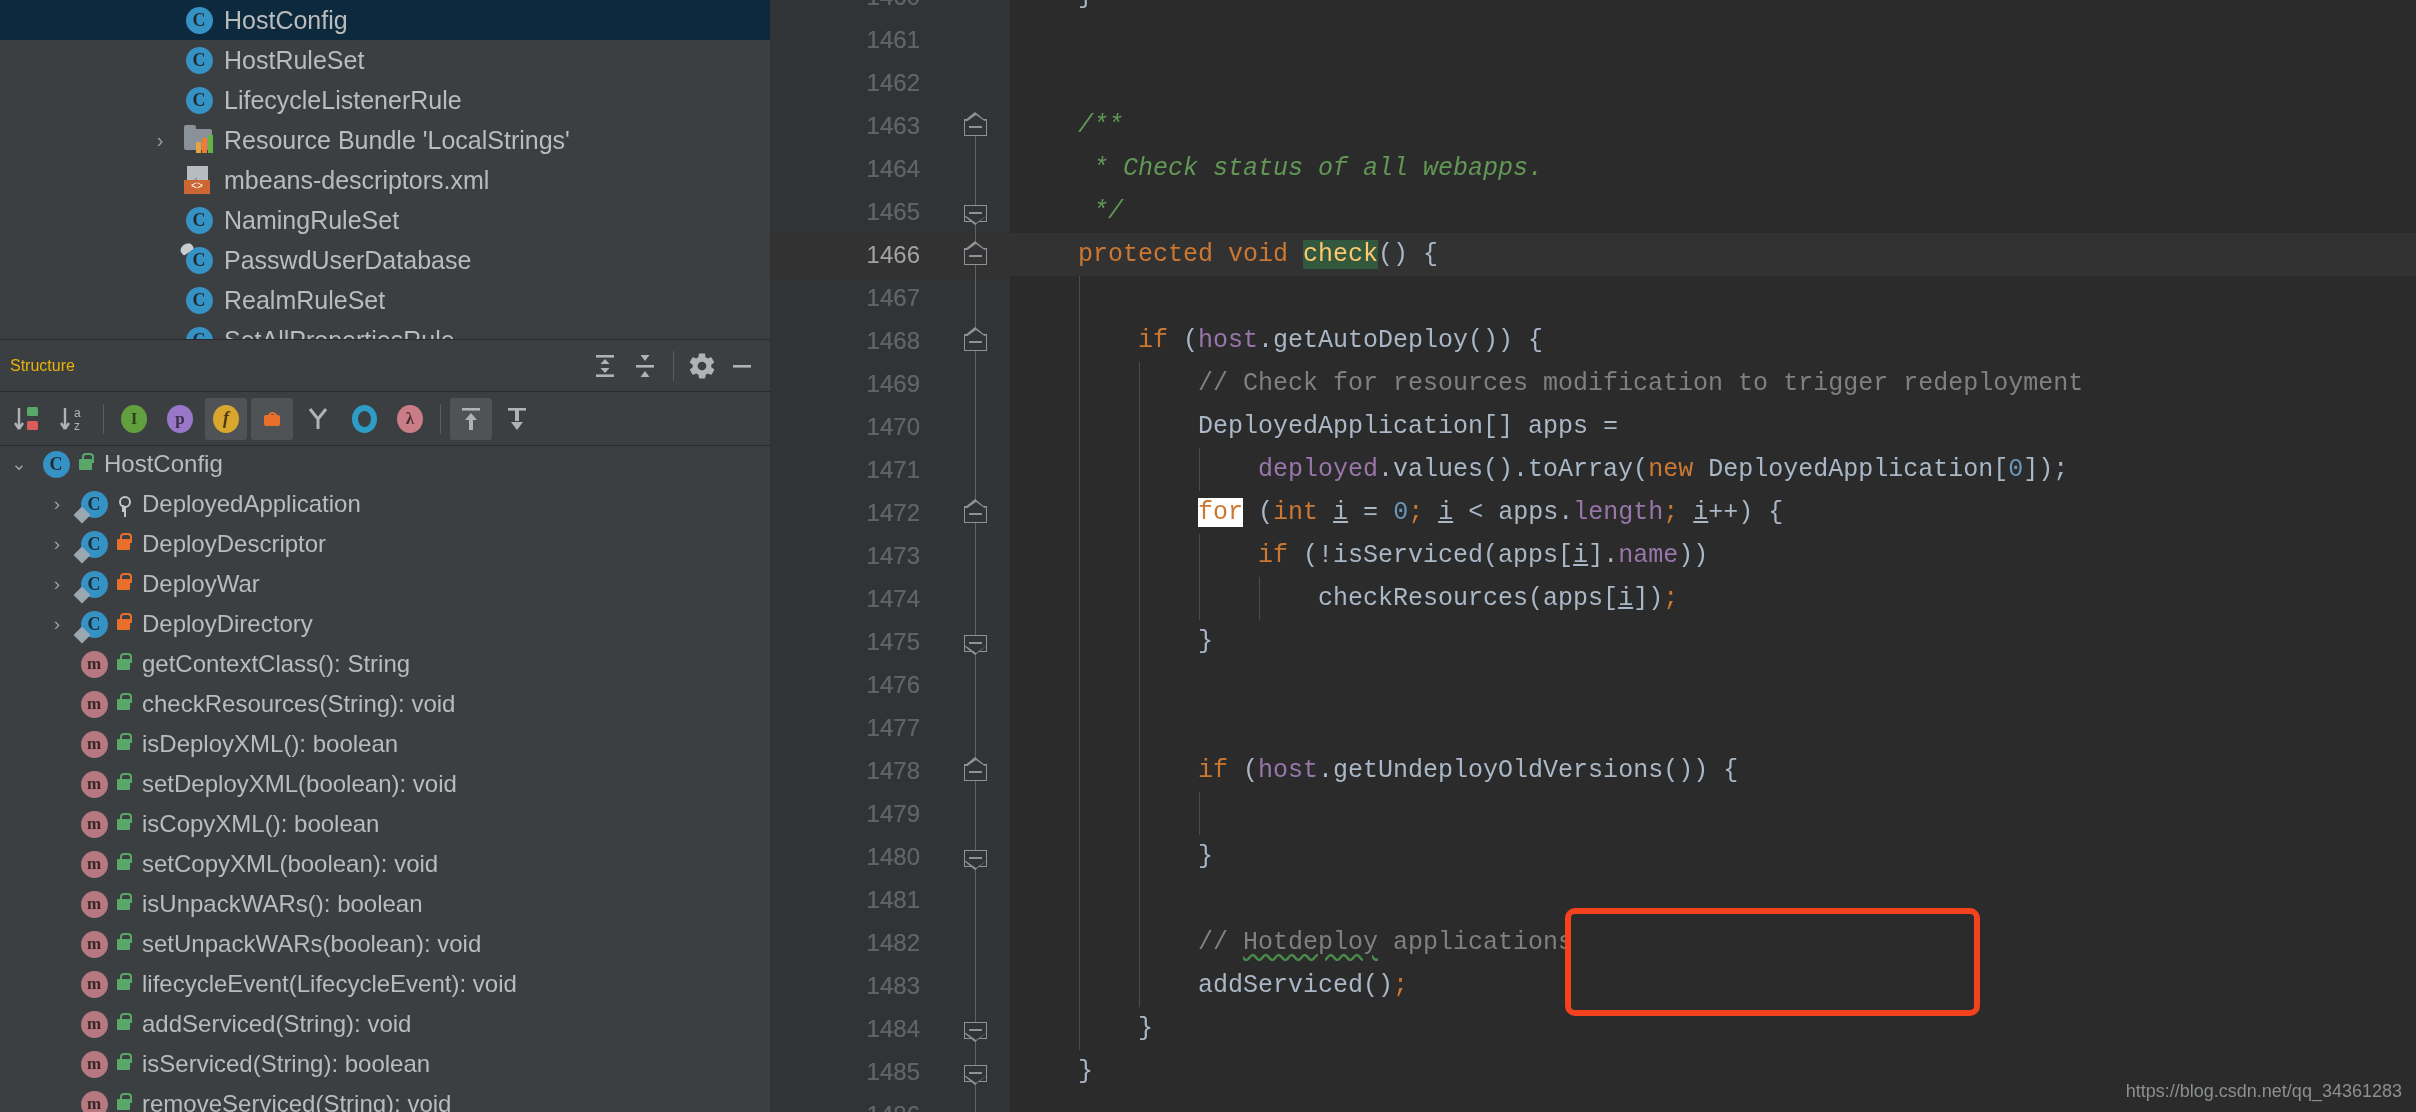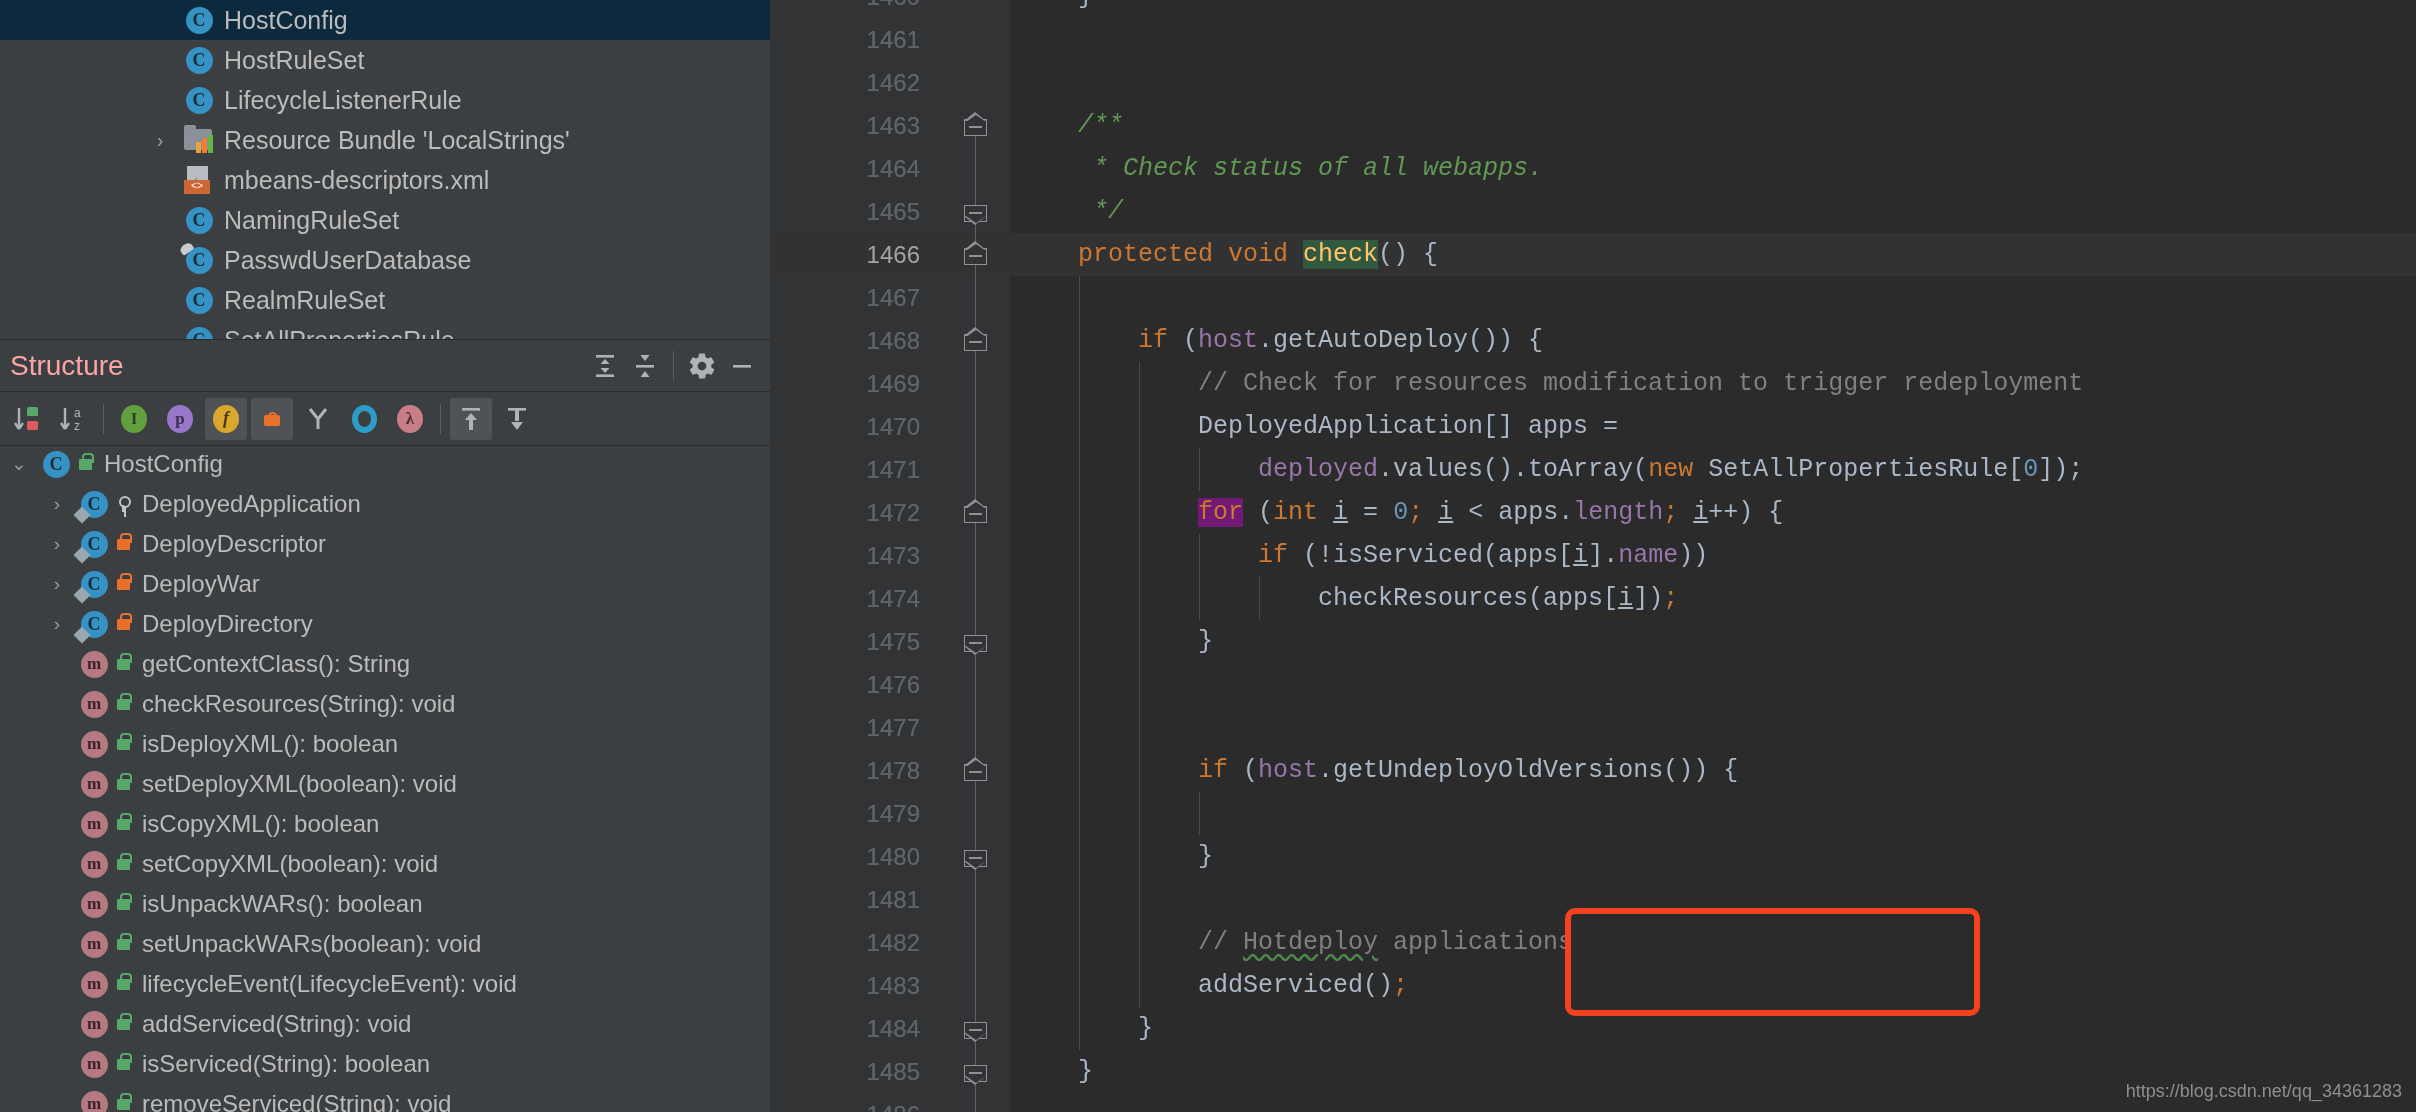--- a/index.html
+++ b/index.html
@@ -136,21 +136,21 @@
   }
 
   
   #structure-header {
     height: 52px; flex: 0 0 52px;
     background: #3c3f41;
     display: flex; align-items: center;
     border-bottom: 1px solid #2b2b2b;
     padding: 0 8px 0 10px;
   }
-  #structure-title { color: #fca5a5; font-size: 28px; }
+  #structure-title { color: #eab308; font-size: 16px; }
   .hdr-spacer { flex: 1 1 auto; }
   .hdr-btn {
     width: 40px; height: 40px;
     display:flex; align-items:center; justify-content:center;
   }
   .hdr-sep { width: 1px; height: 30px; background: #5a5d5f; margin: 0 8px; }
 
   
   #structure-toolbar {
     height: 54px; flex: 0 0 54px;
@@ -231,21 +231,21 @@
     white-space: pre;
   }
   .kw   { color: #cc7832; }
   .cmt  { color: #808080; }
   .jdoc { color: #629755; font-style: italic; }
   .fld  { color: #9876aa; }
   .num  { color: #6897bb; }
   .mth  { color: #ffc66d; }
   .txt  { color: #a9b7c6; }
   .hl-usage { background: #32593d; }
-  .hl-kw-sel { background: #701a75; }
+  .hl-kw-sel { background: #ffffff; }
   .uline { text-decoration: underline; text-decoration-color:#a9b7c6; }
   .squig {
     text-decoration: underline;
     text-decoration-style: wavy;
     text-decoration-color: #4a8a4a;
     text-underline-offset: 4px;
   }
   .indent-guide {
     position: absolute; width: 1px; background: #4b4b4b;
   }
@@ -770,21 +770,21 @@
         <div class="code" style="top: 18px; left: 8px;"></div>
         <div class="code" style="top: 61px; left: 8px;"></div>
         <div class="code" style="top: 104px; left: 8px;">    <span class="jdoc">/**</span></div>
         <div class="code" style="top: 147px; left: 8px;">     <span class="jdoc">* Check status of all webapps.</span></div>
         <div class="code" style="top: 190px; left: 8px;">     <span class="jdoc">*/</span></div>
         <div class="code" style="top: 233px; left: 8px;">    <span class="kw">protected</span><span class="txt"> </span><span class="kw">void</span><span class="txt"> </span><span class="mth hl-usage">check</span><span class="txt">() {</span></div>
         <div class="code" style="top: 276px; left: 8px;"></div>
         <div class="code" style="top: 319px; left: 8px;">        <span class="kw">if</span><span class="txt"> (</span><span class="fld">host</span><span class="txt">.getAutoDeploy()) {</span></div>
         <div class="code" style="top: 362px; left: 8px;">            <span class="cmt">// Check for resources modification to trigger redeployment</span></div>
         <div class="code" style="top: 405px; left: 8px;">            <span class="txt">DeployedApplication[] apps =</span></div>
-        <div class="code" style="top: 448px; left: 8px;">                <span class="fld">deployed</span><span class="txt">.values().toArray(</span><span class="kw">new</span><span class="txt"> SetAllPropertiesRule[</span><span class="num">0</span><span class="txt">]);</span></div>
+        <div class="code" style="top: 448px; left: 8px;">                <span class="fld">deployed</span><span class="txt">.values().toArray(</span><span class="kw">new</span><span class="txt"> DeployedApplication[</span><span class="num">0</span><span class="txt">]);</span></div>
         <div class="code" style="top: 491px; left: 8px;">            <span class="kw hl-kw-sel">for</span><span class="txt"> (</span><span class="kw">int</span><span class="txt"> </span><span class="txt uline">i</span><span class="txt"> = </span><span class="num">0</span><span class="kw">;</span><span class="txt"> </span><span class="txt uline">i</span><span class="txt"> &lt; apps.</span><span class="fld">length</span><span class="kw">;</span><span class="txt"> </span><span class="txt uline">i</span><span class="txt">++) {</span></div>
         <div class="code" style="top: 534px; left: 8px;">                <span class="kw">if</span><span class="txt"> (!isServiced(apps[</span><span class="txt uline">i</span><span class="txt">].</span><span class="fld">name</span><span class="txt">))</span></div>
         <div class="code" style="top: 577px; left: 8px;">                    <span class="txt">checkResources(apps[</span><span class="txt uline">i</span><span class="txt">])</span><span class="kw">;</span></div>
         <div class="code" style="top: 620px; left: 8px;">            <span class="txt">}</span></div>
         <div class="code" style="top: 663px; left: 8px;"></div>
         <div class="code" style="top: 749px; left: 8px;">            <span class="kw">if</span><span class="txt"> (</span><span class="fld">host</span><span class="txt">.getUndeployOldVersions()) {</span></div>
         <div class="code" style="top: 835px; left: 8px;">            <span class="txt">}</span></div>
         <div class="code" style="top: 878px; left: 8px;"></div>
         <div class="code" style="top: 921px; left: 8px;">            <span class="cmt">// </span><span class="cmt squig">Hotdeploy</span><span class="cmt"> applications</span></div>
         <div class="code" style="top: 964px; left: 8px;">            <span class="txt">addServiced()</span><span class="kw">;</span></div>

